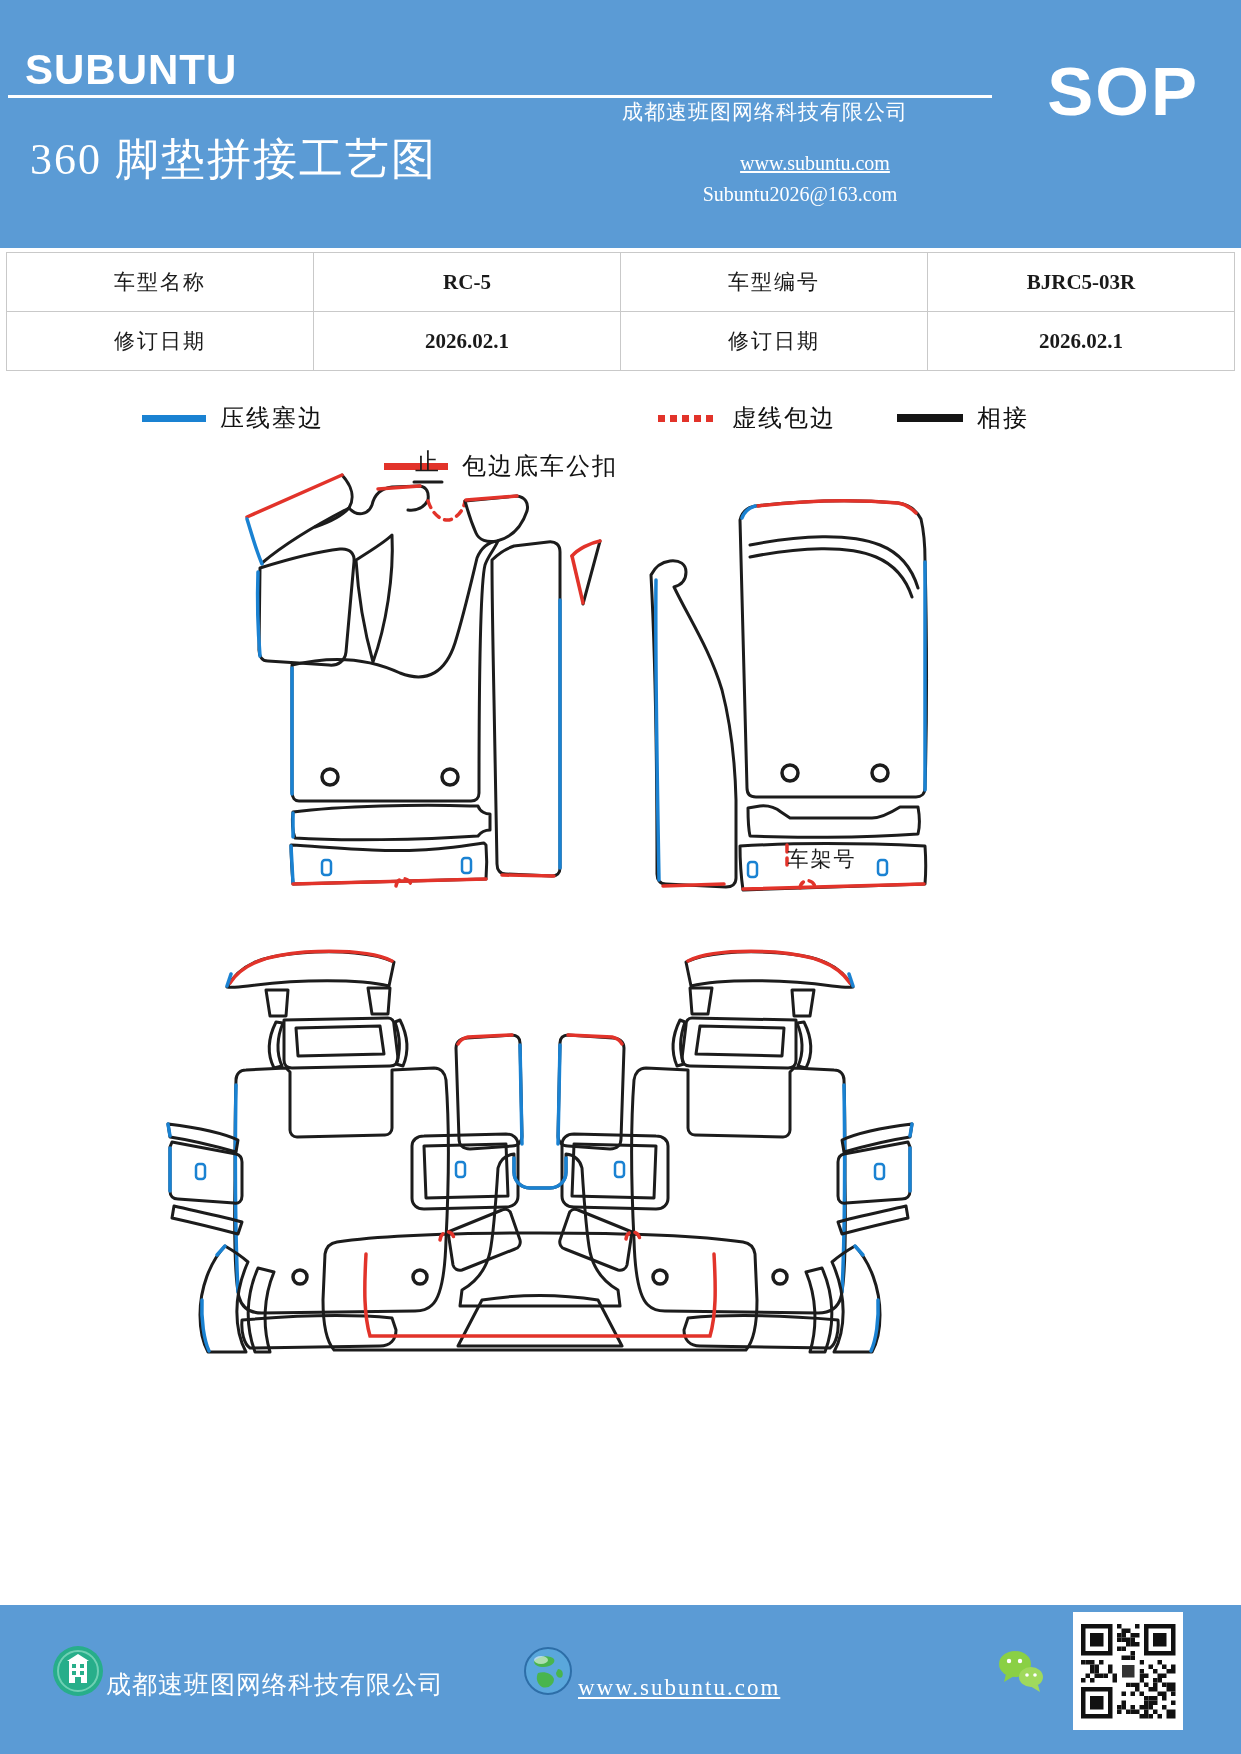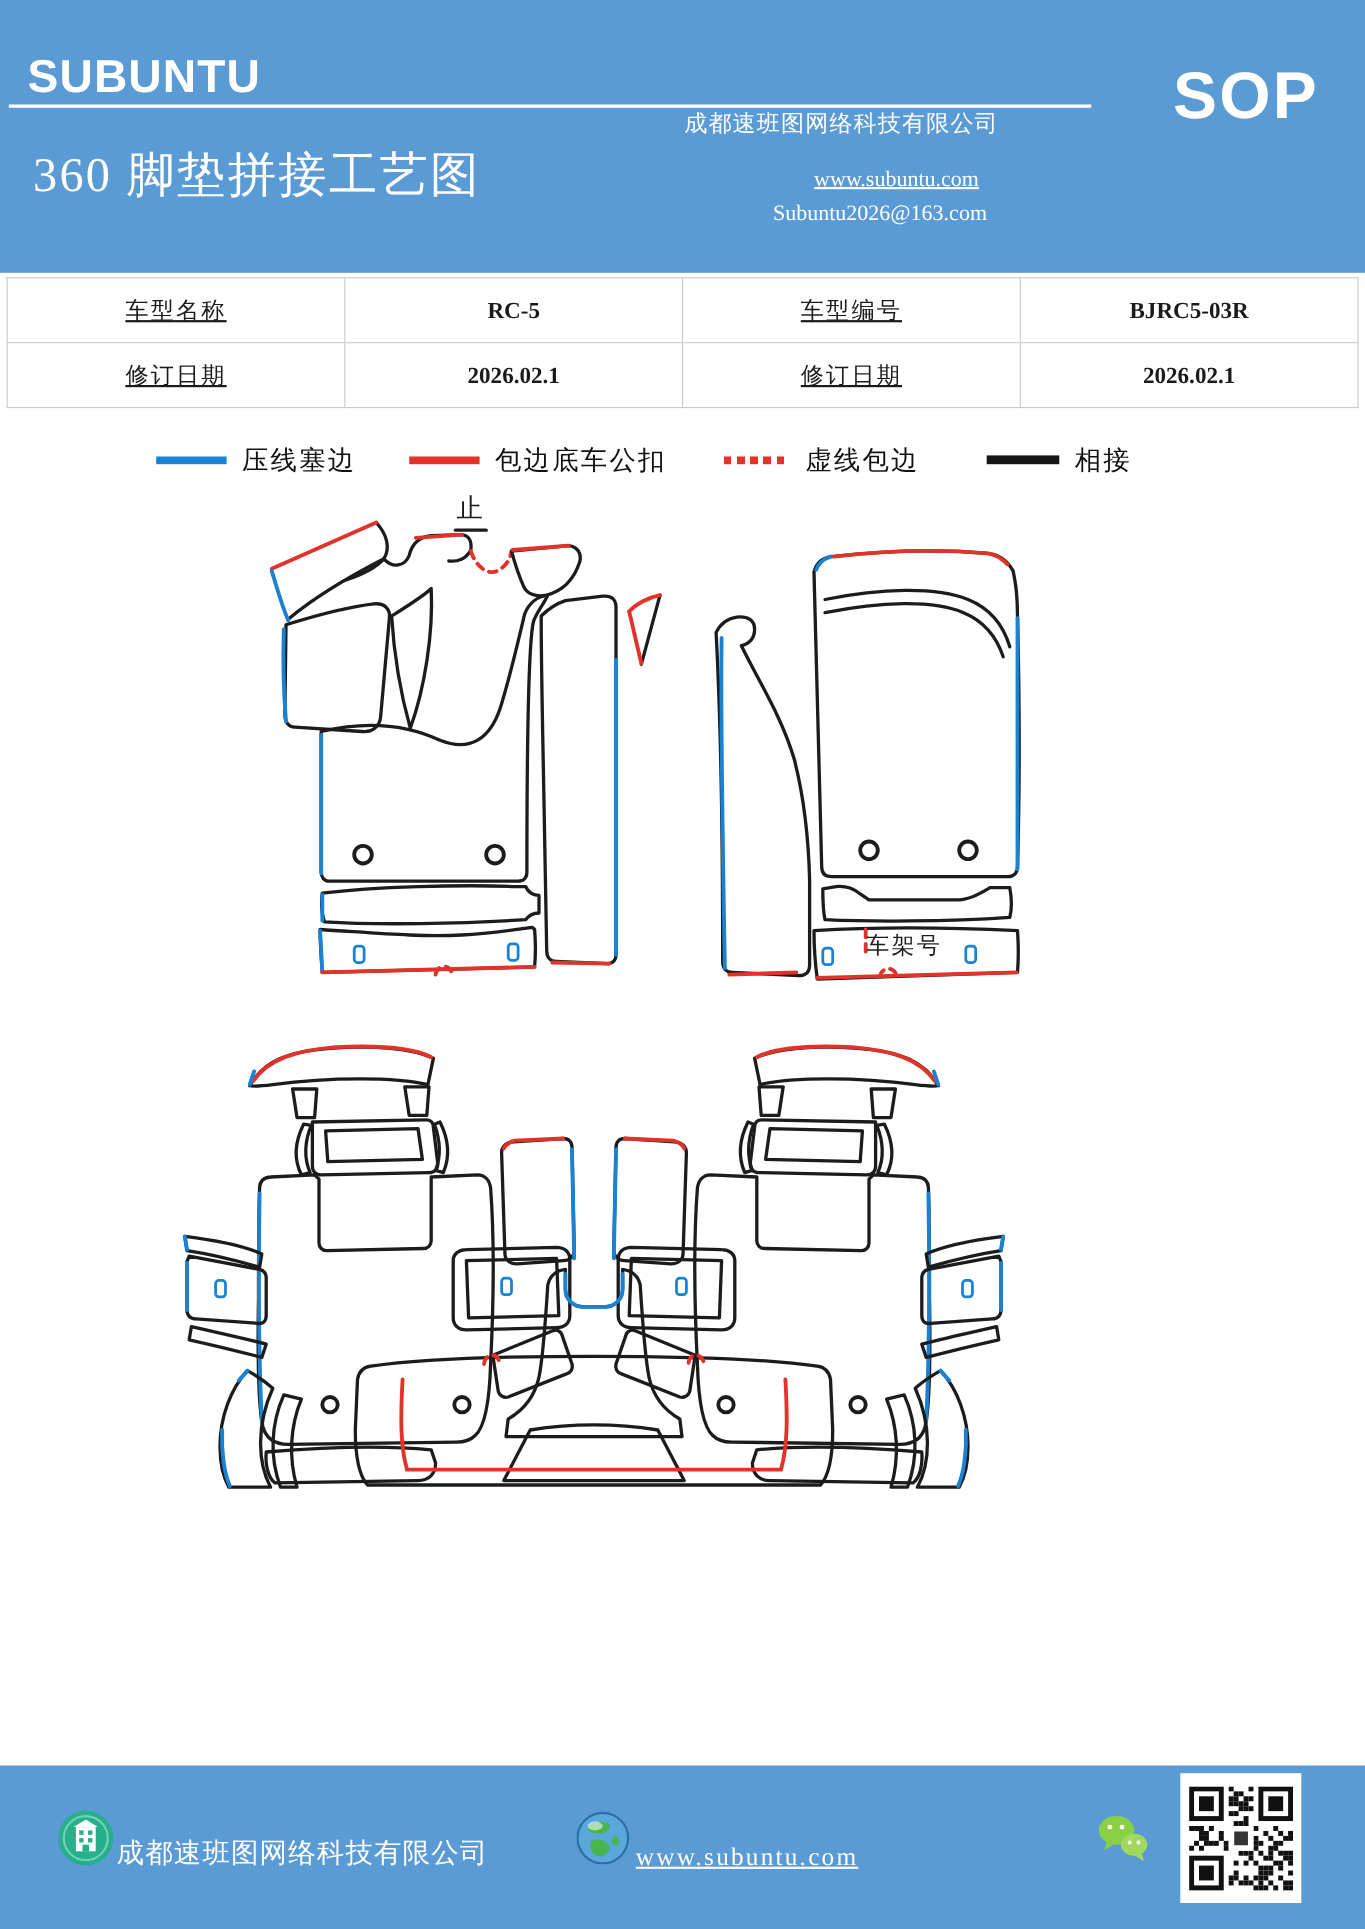--- a/index.html
+++ b/index.html
@@ -7,42 +7,42 @@
         font-family:"Liberation Sans",sans-serif;}
   
   .header{position:absolute;left:0;top:0;width:1241px;height:248px;background:#5b9bd5;color:#fff;}
   .brand{position:absolute;left:25px;top:10px;font-size:42px;font-weight:800;letter-spacing:1px;
          font-family:"Liberation Sans",sans-serif;margin-top:36px;}
   .header-rule{position:absolute;left:8px;top:95px;width:984px;height:3px;background:#ffffff;}
   .doc-title{position:absolute;left:30px;top:130px;font-size:44px;
              font-family:"Liberation Serif",serif;letter-spacing:2px;}
   .hdr-company{position:absolute;left:615px;top:98px;width:300px;text-align:center;font-size:21px;
                font-family:"Liberation Serif",serif;letter-spacing:1px;}
-  .sop{position:absolute;right:42px;top:52px;font-size:60px;font-weight:800;letter-spacing:2px;}
+  .sop{position:absolute;right:42px;top:52px;font-size:69px;font-weight:800;letter-spacing:2px;}
   .hdr-site{position:absolute;left:700px;top:152px;width:230px;text-align:center;font-size:20px;
             font-family:"Liberation Serif",serif;text-decoration:underline;}
   .hdr-mail{position:absolute;left:660px;top:183px;width:280px;text-align:center;font-size:20px;
             font-family:"Liberation Serif",serif;}
   
   .info-table{position:absolute;left:6px;top:252px;width:1229px;border-collapse:collapse;}
   .info-table td{border:1px solid #c9c9c9;height:56px;text-align:center;vertical-align:middle;
                  font-size:21px;color:#1a1a1a;width:25%;}
-  .info-table td.zh{font-family:"Liberation Serif",serif;letter-spacing:2px;text-decoration:underline;}
+  .info-table td.zh{font-family:"Liberation Serif",serif;letter-spacing:2px;}
   .info-table td.val{font-family:Liberation Serif, serif;font-weight:600;}
   
   .legend{position:absolute;left:0;top:402px;width:1241px;height:36px;}
   .legend-item{position:absolute;top:0;display:flex;align-items:center;}
   .legend-item .lab{font-size:24px;color:#111;font-family:"Liberation Serif",serif;
                     margin-left:14px;letter-spacing:2px;}
   .sw{display:inline-block;height:7px;}
   .sw-blue{width:64px;background:#1a82d2;}
   .sw-red{width:64px;background:#e2332a;}
   .sw-dash{width:60px;background:repeating-linear-gradient(90deg,#e2332a 0 7px,rgba(0,0,0,0) 7px 12px);}
   .sw-black{width:66px;height:8px;background:#151515;}
-  .li-1{left:142px;} .li-2{left:372px;} .li-3{left:658px;justify-content:flex-end;} .li-4{left:897px;}
+  .li-1{left:142px;} .li-2{left:384px;margin-top:48px;} .li-3{left:658px;justify-content:flex-end;} .li-4{left:897px;}
   
   .diagram{position:absolute;left:0;top:430px;width:1241px;height:960px;}
   .diagram svg{display:block;}
   .k{stroke:#1c1c1c;stroke-width:3;fill:none;stroke-linejoin:round;stroke-linecap:round;}
   .kb{stroke:#1a82d2;stroke-width:3.5;fill:none;stroke-linecap:round;}
   .kr{stroke:#e2332a;stroke-width:3.5;fill:none;stroke-linecap:round;}
   .krd{stroke:#e2332a;stroke-width:3.5;fill:none;stroke-dasharray:7 6;stroke-linecap:round;}
   .hole{stroke:#1c1c1c;stroke-width:3.5;fill:#ffffff;}
   .slot{stroke:#1a82d2;stroke-width:2.5;fill:#ffffff;}
   .anno{font-family:"Liberation Serif",serif;fill:#1c1c1c;}

